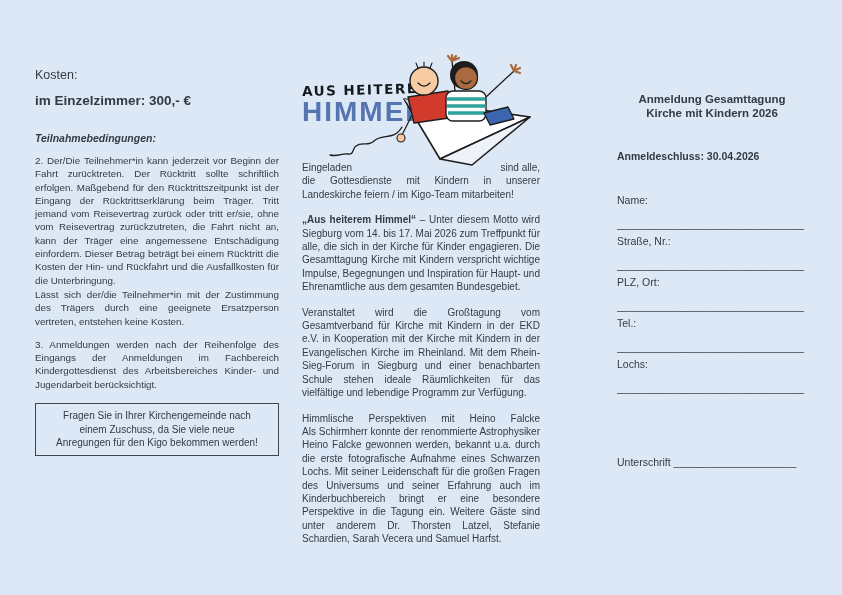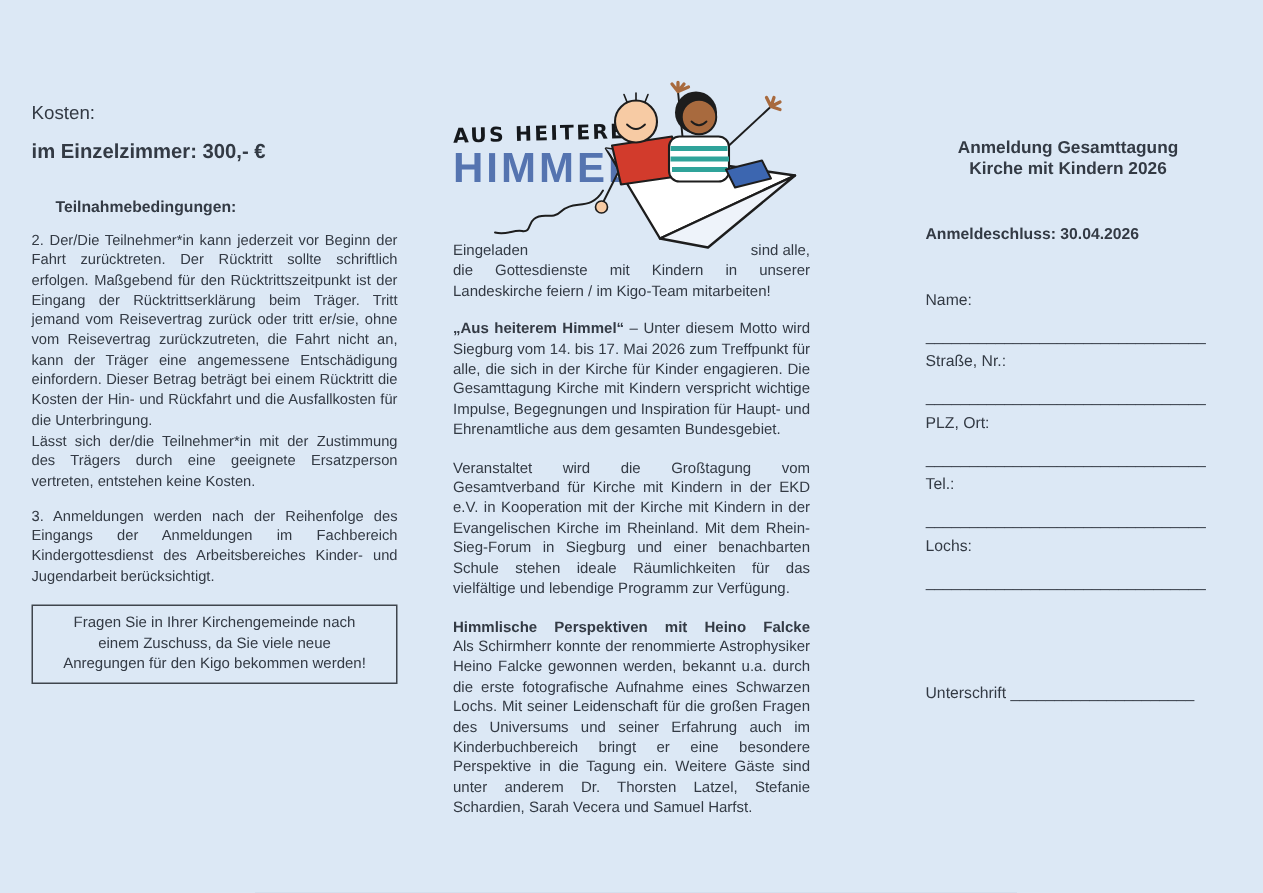--- a/index.html
+++ b/index.html
@@ -9,24 +9,24 @@
   }
   .page{
     position:relative;
     width:842px;height:595px;
     background:#dce8f5;
     color:#333a44;
     overflow:hidden;
     margin:0 auto;
   }
   
-  .col-left{position:absolute;left:21px;top:68px;width:244px;}
+  .col-left{position:absolute;left:35px;top:68px;width:244px;}
   .kosten{font-size:12.5px;margin:0;}
   .price{font-size:13.5px;font-weight:bold;margin:11px 0 0 0;}
-  .cond-head{font-size:10.5px;font-weight:bold;margin:24px 0 0 16px;}
+  .cond-head{font-size:10.5px;font-weight:bold;margin:24px 0 0 0;font-style:italic;}
   .col-left p.body{font-size:9.8px;line-height:13.3px;text-align:justify;margin:10px 0 0 0;}
   .col-left p.body.cont{margin-top:1px;}
   .info-box{
     border:1.2px solid #3f454d;
     margin-top:12px;
     padding:5px 16px;
     font-size:10px;line-height:13.5px;
     text-align:center;
   }
   
@@ -37,21 +37,21 @@
     font-family:"DejaVu Sans", sans-serif;
   }
   .logo-line2{
     font-size:28px;font-weight:bold;letter-spacing:2px;
     color:#5574b0;margin:1px 0 0 0;line-height:30px;
   }
   .col-mid .mtext{font-size:10px;line-height:13.4px;text-align:justify;margin:12px 0 0 0;}
   .intro-line1{display:flex;justify-content:space-between;font-size:10px;line-height:13.4px;margin-top:34px;}
   .intro-rest{font-size:10px;line-height:13.4px;text-align:justify;margin:0;}
   .heino-head{
-    display:block;font-weight:bold;
+    display:block;font-weight:normal;
     text-align:justify;text-align-last:justify;
   }
   .illustration{position:absolute;left:318px;top:53px;width:228px;height:116px;z-index:3;}
   
   .col-right{position:absolute;left:617px;top:92px;width:190px;}
   .r-title{font-size:11.5px;font-weight:bold;text-align:center;line-height:14px;margin:0;}
   .deadline{font-size:10.5px;font-weight:bold;margin:30px 0 4px 0;}
   .fields{margin-top:32px;}
   .field-label{font-size:10.5px;margin:5px 0 0 0;}
   .blank-line{font-size:10.5px;margin:12px 0 0 0;letter-spacing:0;white-space:nowrap;overflow:hidden;}

